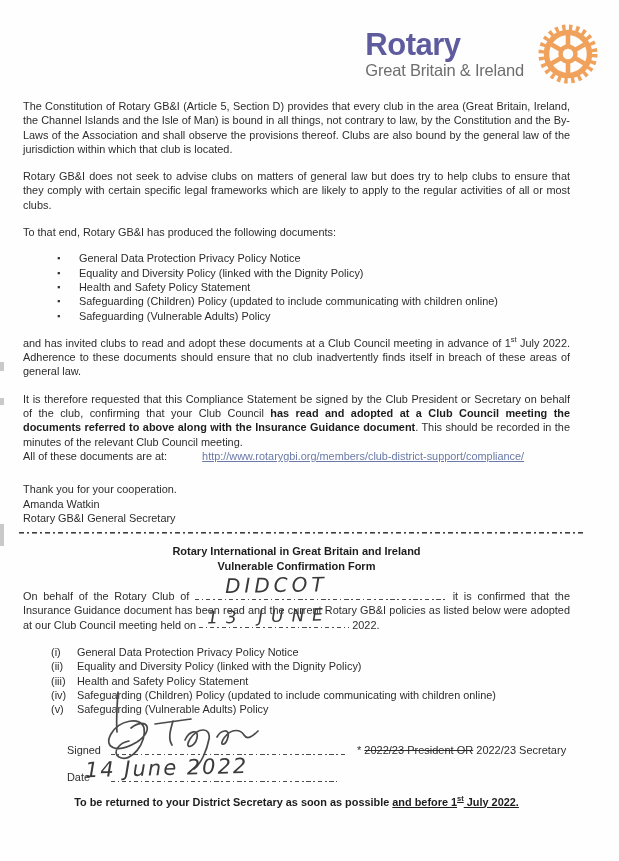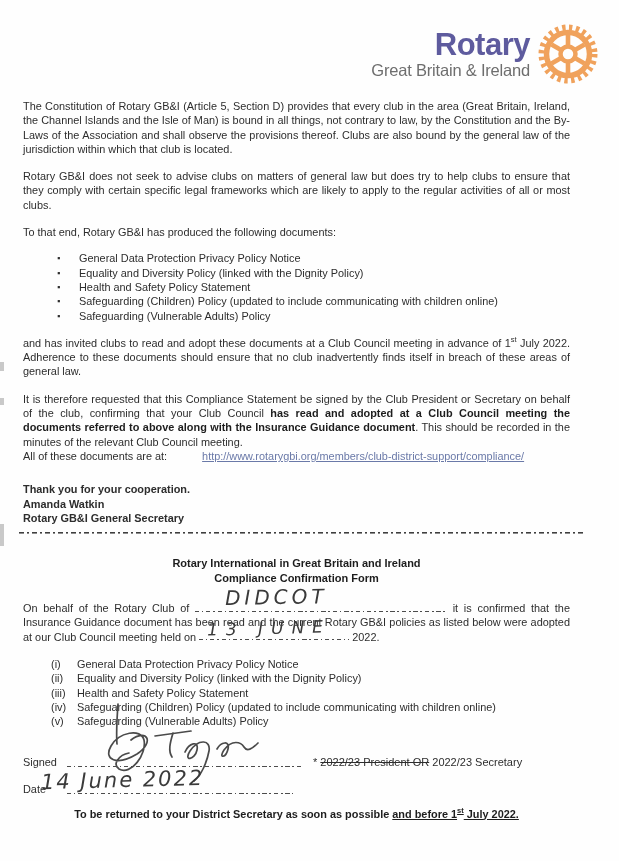--- a/index.html
+++ b/index.html
@@ -13,64 +13,64 @@
     overflow:hidden;
     font-family:"Liberation Sans",sans-serif;
     color:#2d2d2d;
   }
   .header{position:relative;margin-top:24px;height:62px;}
   .title{
     position:absolute;left:4px;bottom:-8px;
     font-size:15.5px;font-weight:700;color:#242424;letter-spacing:.1px;
   }
   .logo{position:absolute;right:-30px;top:-2px;display:flex;align-items:flex-start;}
-  .logo-text{text-align:right;margin-right:6px;}
+  .logo-text{margin-right:12px;}
   .logo-brand{
     font-size:31px;font-weight:700;color:var(--brand_purple,#5e5b9e);
     line-height:30px;letter-spacing:-.5px;margin-top:8px;
   }
   .logo-region{font-size:16.5px;color:#6e6e6e;letter-spacing:-.2px;margin-top:1px;white-space:nowrap;}
   .wheel{width:64px;height:64px;}
   p,.para{font-size:10.9px;line-height:14.3px;margin:13px 0 0;}
   .just{text-align:justify;}
   .bd{font-weight:700;color:#1d1d1d;}
   .ul{text-decoration:underline;}
   .struck{text-decoration:line-through;}
   sup{font-size:7.5px;vertical-align:super;line-height:0;}
   a.doclink{color:var(--link_blue,#6a79a8);text-decoration:underline;cursor:pointer;margin-left:32px;}
   ul.bullets{list-style:none;margin:12px 0 0 32px;padding:0;}
   ul.bullets li{position:relative;padding-left:24px;font-size:10.9px;line-height:14.3px;}
   ul.bullets li::before{content:"▪";position:absolute;left:2px;top:0;font-size:9px;color:#2d2d2d;}
-  .closing{margin-top:19px;font-weight:bold;}
+  .closing{margin-top:19px;}
   .dashdot{
     height:2px;margin:7px -14px 0 -4px;
     background:repeating-linear-gradient(90deg,#3f3f3f 0 5px,transparent 5px 8px,#3f3f3f 8px 10px,transparent 10px 13px);
     background-size:100% 1.6px;background-repeat:no-repeat;background-position:center;
   }
   .center{text-align:center;}
-  .form-head{margin-top:22px;font-size:11px;font-weight:700;color:#1d1d1d;line-height:14.5px;}
+  .form-head{margin-top:10px;font-size:11px;font-weight:700;color:#1d1d1d;line-height:14.5px;}
   .fill{
     display:inline-block;position:relative;height:11px;vertical-align:baseline;
     background:repeating-linear-gradient(90deg,#4c4c4c 0 4px,transparent 4px 7px,#4c4c4c 7px 8.5px,transparent 8.5px 11.5px);
     background-size:100% 1.4px;background-repeat:no-repeat;background-position:left bottom;
   }
   .hand{
     font-family:"DejaVu Sans",sans-serif;font-style:italic;color:#3a3a3a;
     position:absolute;white-space:nowrap;pointer-events:none;
   }
   .hand-club{font-size:20px;letter-spacing:4px;left:30px;top:-11px;transform:rotate(-1deg);}
   .hand-meeting{font-size:17px;letter-spacing:8px;left:8px;top:-9px;transform:rotate(-1.5deg);}
   .hand-date{font-size:21px;letter-spacing:2px;left:-26px;top:-16px;transform:rotate(-1.5deg);}
   .roman-list{margin:13px 0 0 28px;}
   .roman-item{font-size:10.9px;line-height:14.3px;}
   .rnum{display:inline-block;width:26px;}
   .sig-row,.date-row{display:flex;align-items:flex-end;position:relative;font-size:10.9px;}
   .sig-row{margin-top:27px;}
   .date-row{margin-top:15px;}
-  .sig-label{width:44px;color:#2d2d2d;}
+  .sig-label{width:44px;color:#2d2d2d;margin-left:44px;}
   .sig-fill{width:236px;}
   .date-fill{width:226px;}
   .sig-note{margin-left:10px;font-size:11px;white-space:nowrap;}
   .sig-svg{position:absolute;left:48px;top:-54px;overflow:visible;pointer-events:none;}
   .return-line{margin-top:13px;font-size:10.9px;}
   .scan-mark{position:absolute;left:0;width:4px;background:#8a8a8a;opacity:.45;}
 </style>
 </head>
 <body>
 
@@ -124,21 +124,21 @@
 
   <div class="para closing">
     <div>Thank you for your cooperation.</div>
     <div>Amanda Watkin</div>
     <div>Rotary GB&amp;I General Secretary</div>
   </div>
 
   <div class="dashdot"></div>
 
   <div class="center form-head">Rotary International in Great Britain and Ireland</div>
-  <div class="center form-head" style="margin-top:0;">Compliance Confirmation Form</div>
+  <div class="center form-head" style="margin-top:0;">Vulnerable Confirmation Form</div>
 
   <p class="just" style="margin-top:16px;"><span>On behalf of the Rotary Club of</span>
     <span class="fill" style="width:252px;"><span class="hand hand-club">DIDCOT</span></span>
     <span>it is confirmed that the Insurance Guidance document has been read and the current Rotary GB&amp;I policies as listed below were adopted at our Club Council meeting held on</span>
     <span class="fill" style="width:150px;"><span class="hand hand-meeting">13 JUNE</span></span>
     <span>2022.</span></p>
 
   <div class="roman-list">
     <div class="roman-item"><span class="rnum">(i)</span><span>General Data Protection Privacy Policy Notice</span></div>
     <div class="roman-item"><span class="rnum">(ii)</span><span>Equality and Diversity Policy (linked with the Dignity Policy)</span></div>

